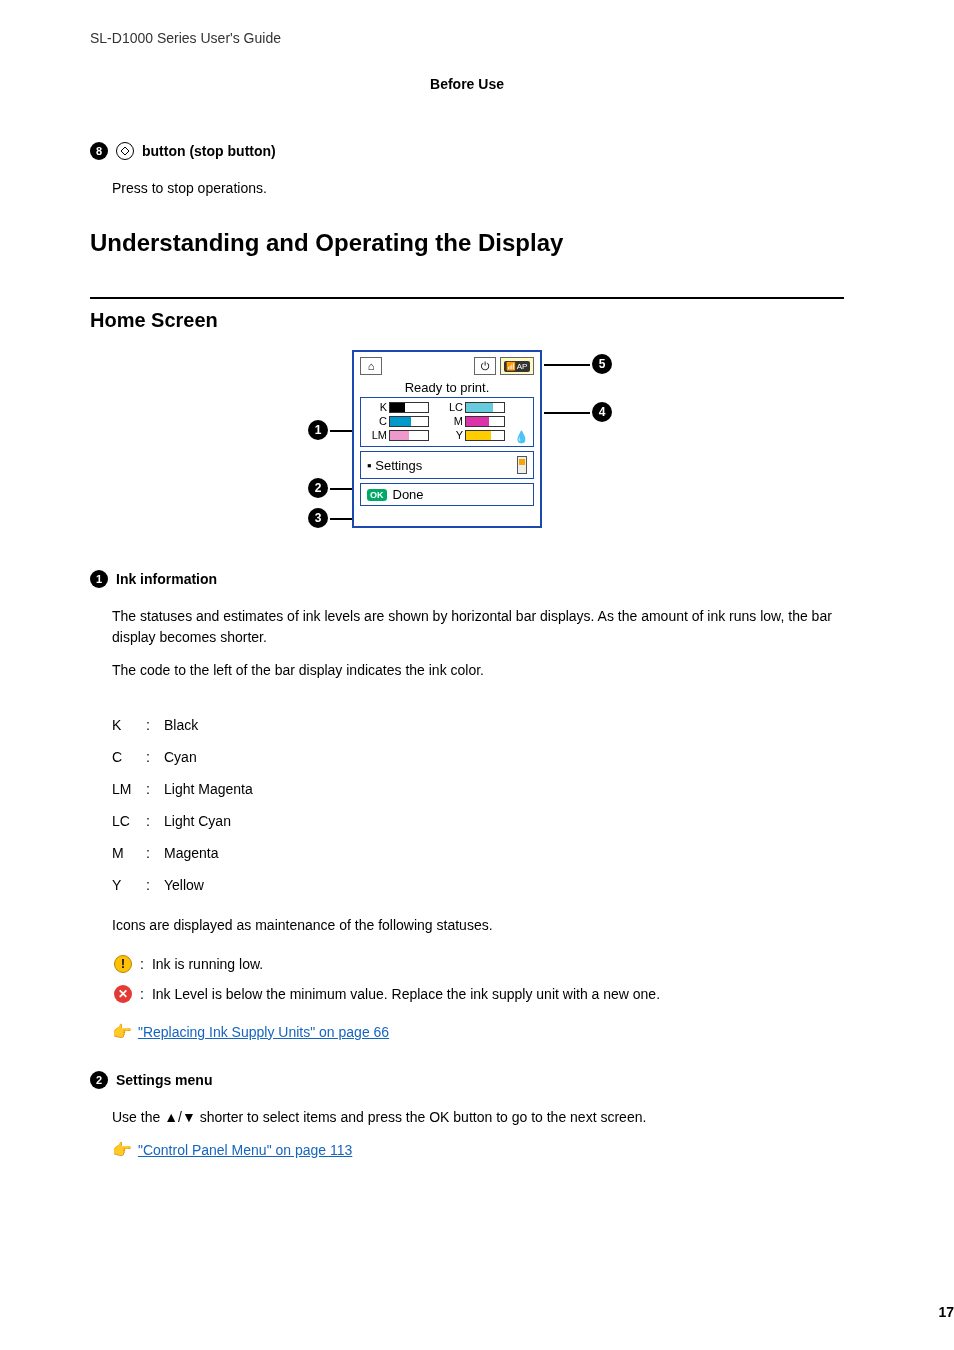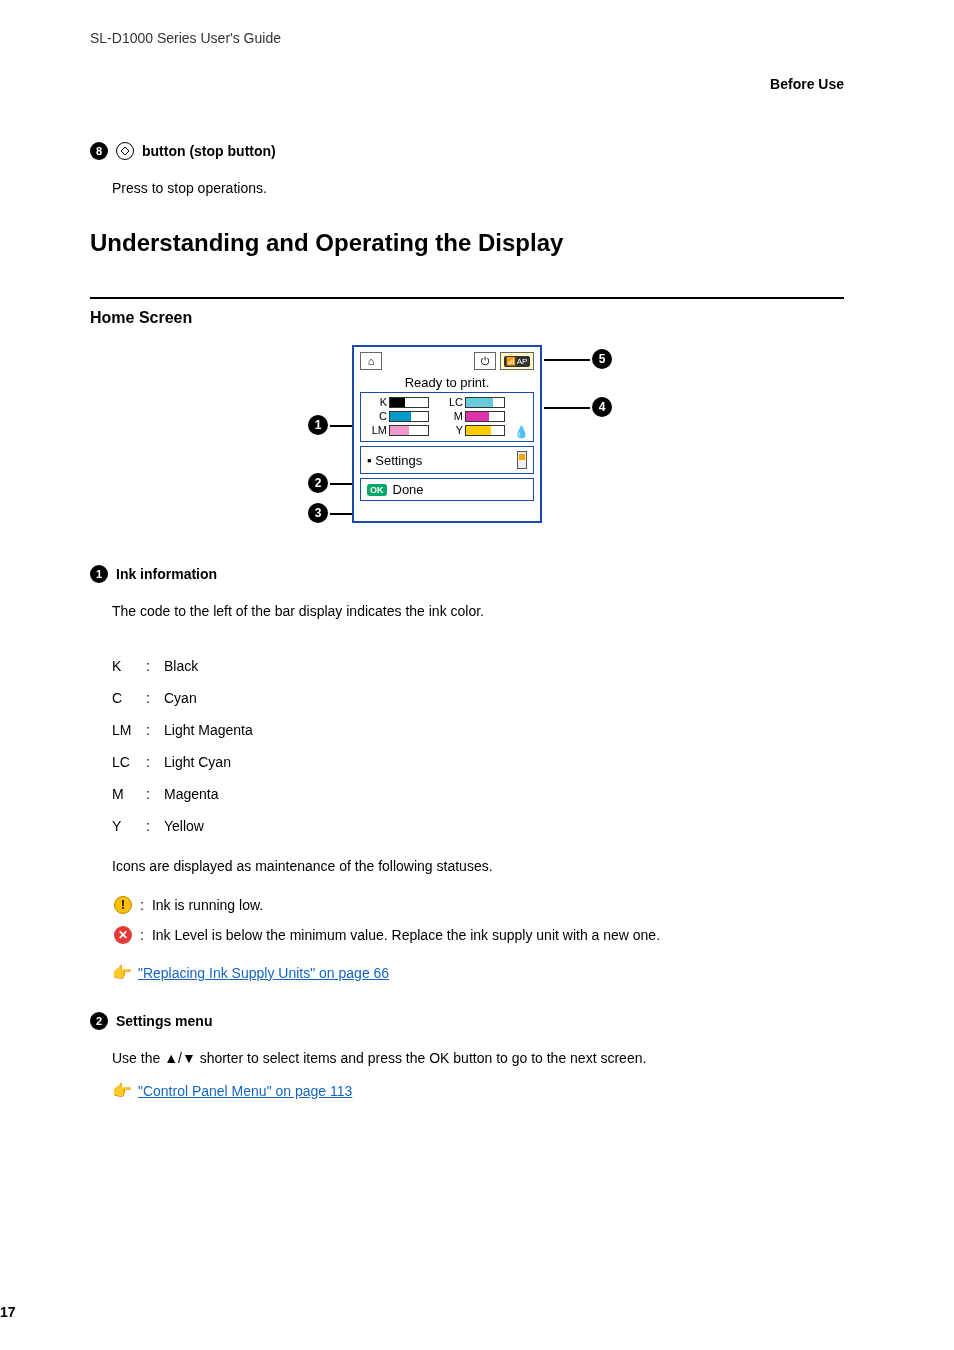--- a/index.html
+++ b/index.html
@@ -12,21 +12,21 @@
       position: relative;
       padding: 30px 110px 40px 90px;
       font-size: 14px;
     }
     .header-title {
       font-size: 14px;
       color: #333;
       margin-bottom: 30px;
     }
     .section-header {
-      text-align: right;
+      text-align: center;
       font-weight: bold;
       font-size: 14px;
       margin-bottom: 50px;
     }
     .item-row {
       display: flex;
       align-items: center;
       gap: 8px;
       margin-bottom: 18px;
     }
@@ -45,21 +45,21 @@
     .bold { font-weight: bold; }
     .desc-block { margin-left: 22px; margin-bottom: 28px; margin-top: 4px; line-height: 1.5; }
     .desc-block p { margin-bottom: 12px; }
     h1.big {
       font-size: 24px;
       font-weight: bold;
       margin: 30px 0 40px 0;
     }
     .hr { border: none; border-top: 2px solid #000; margin-bottom: 10px; }
     h2.mid {
-      font-size: 16px;
+      font-size: 20px;
       font-weight: bold;
       margin-bottom: 18px;
     }
     .screen-wrap {
       display: flex;
       justify-content: center;
       margin: 0 0 30px 0;
     }
     .screen-diagram {
       position: relative;
@@ -174,21 +174,21 @@
     }
     .warn-icon { background: #ffc107; border: 1px solid #b38600; color: #000; }
     .err-icon { background: #e53935; color: #fff; }
     .link { color: #1565c0; }
     .ref-row { display: flex; align-items: center; gap: 6px; margin-left: 22px; margin-bottom: 12px; }
     .hand-icon { font-size: 16px; }
     .page-num {
       position: absolute;
       bottom: 30px;
       left: 0; right: 0;
-      text-align: left;
+      text-align: right;
       font-weight: bold;
       font-size: 14px;
     }
     .stop-icon {
       display: inline-flex;
       width: 18px; height: 18px;
       border: 1.5px solid #000;
       border-radius: 50%;
       align-items: center;
       justify-content: center;
@@ -331,20 +331,21 @@
       </div>
     </div>
   </div>
 </div>
 
 <div class="item-row">
   <span class="circ-num">1</span>
   <span class="bold">Ink information</span>
 </div>
 <div class="desc-block">
+  <p>The statuses and estimates of ink levels are shown by horizontal bar displays. As the amount of ink runs low, the bar display becomes shorter.</p>
   <p>The code to the left of the bar display indicates the ink color.</p>
 </div>
 
 <table class="color-table">
   <tbody>
       <tr>
         <td>K</td>
         <td>:</td>
         <td>Black</td>
       </tr>

